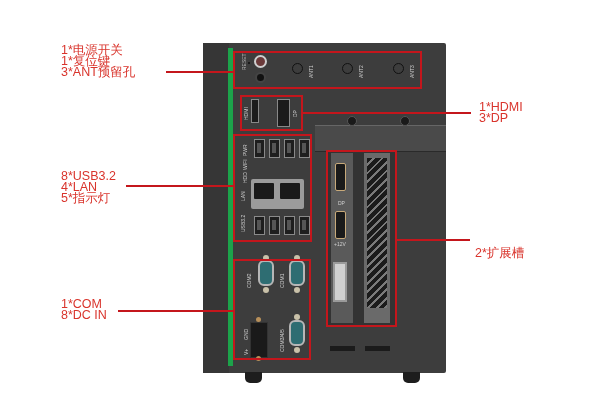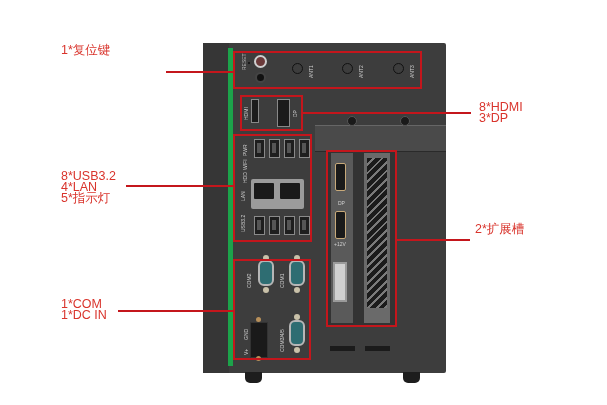--- a/index.html
+++ b/index.html
@@ -128,34 +128,36 @@
 <div class="slot-label" style="left:330px;top:346px;"></div>
 <div class="slot-label" style="left:365px;top:346px;"></div>
 
 <div class="rline" style="left:166px;top:71px;width:68px;"></div>
 <div class="rline" style="left:126px;top:185px;width:108px;"></div>
 <div class="rline" style="left:118px;top:310px;width:116px;"></div>
 <div class="rline" style="left:302px;top:112px;width:169px;"></div>
 <div class="rline" style="left:396px;top:239px;width:74px;"></div>
 
 <div class="label" style="left:61px;top:45px;">
+  <div>1*电源开关</div>
   <div>1*复位键</div>
+  <div>3*ANT预留孔</div>
 </div>
 
 <div class="label" style="left:61px;top:171px;">
   <div>8*USB3.2</div>
   <div>4*LAN</div>
   <div>5*指示灯</div>
 </div>
 
 <div class="label" style="left:61px;top:299px;">
   <div>1*COM</div>
-  <div>1*DC IN</div>
+  <div>8*DC IN</div>
 </div>
 
 <div class="label" style="left:479px;top:102px;">
-  <div>8*HDMI</div>
+  <div>1*HDMI</div>
   <div>3*DP</div>
 </div>
 
-<div class="label" style="left:475px;top:224px;">
+<div class="label" style="left:475px;top:248px;">
   <div>2*扩展槽</div>
 </div>
 
 </body></html>

